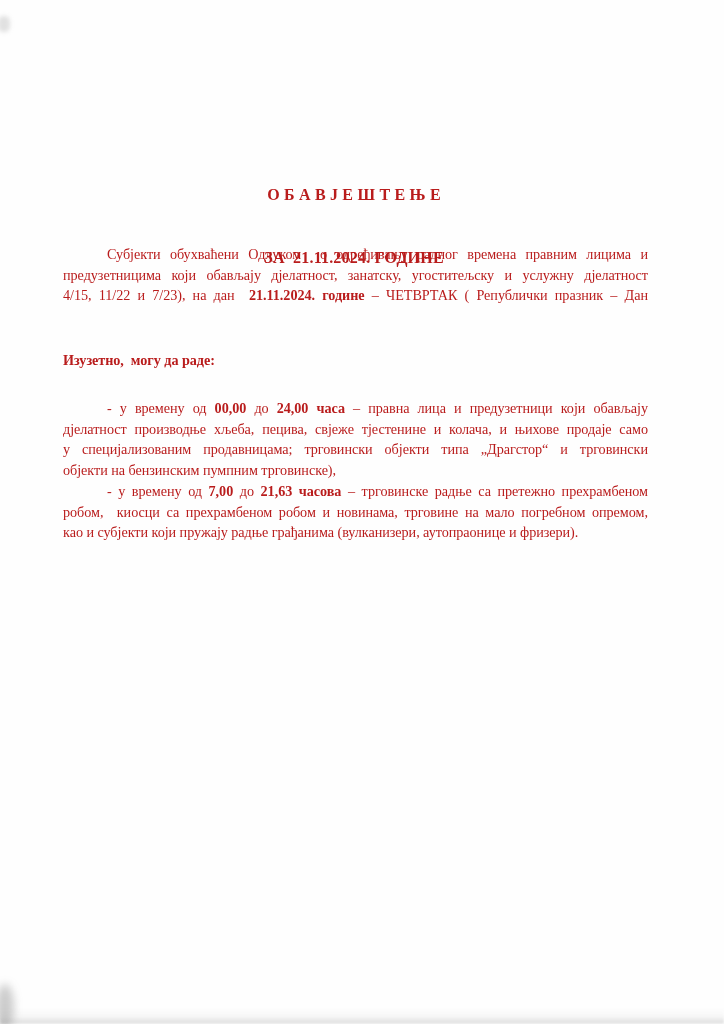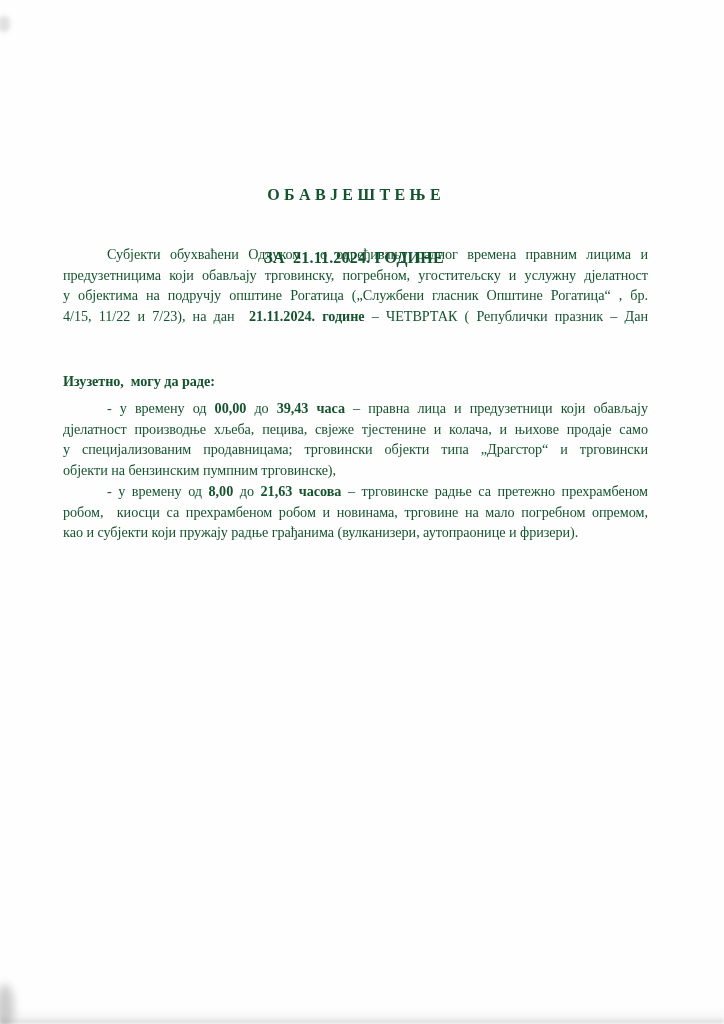--- a/index.html
+++ b/index.html
@@ -33,21 +33,21 @@
   
   .doc-block {
     position: absolute;
     left: 63px;
     width: 585px;
     font-size: 14.2px;
     line-height: 20.7px;
     letter-spacing: -0.05px;
   }
   .block-intro      { top: 244px; }
-  .block-heading    { top: 371px; font-weight: bold; }
+  .block-heading    { top: 350px; font-weight: bold; }
   .block-exceptions { top: 398px; }
   .line { white-space: normal; }
   .line.justify {
     text-align: justify;
     text-align-last: justify;
   }
   .line.indent { text-indent: 44px; }
   .line .b { font-weight: bold; }
   
   .scan-bottom-shadow {
@@ -80,43 +80,42 @@
     width: 12px;
     height: 16px;
     background: rgba(140,140,140,0.25);
     border-radius: 40%;
     filter: blur(2px);
   }
 </style>
 </head>
 <body>
 
-<div class="page" style="color: #14532d; background: rgb(254, 254, 254);">
+<div class="page" style="color: #b91c1c; background: rgb(254, 254, 254);">
 
   <div class="title-block">
     <div>О Б А В Ј Е Ш Т Е Њ Е</div>
     <div>ЗА  21.11.2024. ГОДИНЕ</div>
   </div>
 
   <div>
       <div class="doc-block block-intro">
         <div class="line justify indent"><span>Субјекти обухваћени Одлуком&nbsp; о одређивању радног времена правним лицима и</span></div>
-        <div class="line justify"><span>предузетницима који обављају трговинску, погребном, угоститељску и услужну дјелатност</span></div>
-        <div class="line justify"><span>у објектима на подручју општине Рогатица („Службени гласник Општине Рогатица“ , бр.</span></div>
+        <div class="line justify"><span>предузетницима који обављају дјелатност, занатску, угоститељску и услужну дјелатност</span></div>
         <div class="line justify"><span>4/15, 11/22 и 7/23), на дан&nbsp; </span><span class="b">21.11.2024. године</span><span> – ЧЕТВРТАК ( Републички празник – Дан</span></div>
       </div>
       <div class="doc-block block-heading">
         <div class="line"><span class="b">Изузетно,&nbsp; могу да раде:</span></div>
       </div>
       <div class="doc-block block-exceptions">
-        <div class="line justify indent"><span>- у времену од </span><span class="b">00,00</span><span> до </span><span class="b">39,43 часа</span><span> – правна лица и предузетници који обављају</span></div>
+        <div class="line justify indent"><span>- у времену од </span><span class="b">00,00</span><span> до </span><span class="b">24,00 часа</span><span> – правна лица и предузетници који обављају</span></div>
         <div class="line justify"><span>дјелатност производње хљеба, пецива, свјеже тјестенине и колача, и њихове продаје само</span></div>
         <div class="line justify"><span>у специјализованим продавницама; трговински објекти типа „Драгстор“ и трговински</span></div>
         <div class="line"><span>објекти на бензинским пумпним трговинске),</span></div>
-        <div class="line justify indent"><span>- у времену од </span><span class="b">8,00</span><span> до </span><span class="b">21,63 часова</span><span> – трговинске радње са претежно прехрамбеном</span></div>
+        <div class="line justify indent"><span>- у времену од </span><span class="b">7,00</span><span> до </span><span class="b">21,63 часова</span><span> – трговинске радње са претежно прехрамбеном</span></div>
         <div class="line justify"><span>робом,&nbsp; киосци са прехрамбеном робом и новинама, трговине на мало погребном опремом,</span></div>
         <div class="line"><span>као и субјекти који пружају радње грађанима (вулканизери, аутопраонице и фризери).</span></div>
       </div>
     </div>
 
   <div class="scan-smudge-topleft"></div>
   <div class="scan-bottom-shadow"></div>
   <div class="scan-bottom-corner"></div>
 
 </div>

